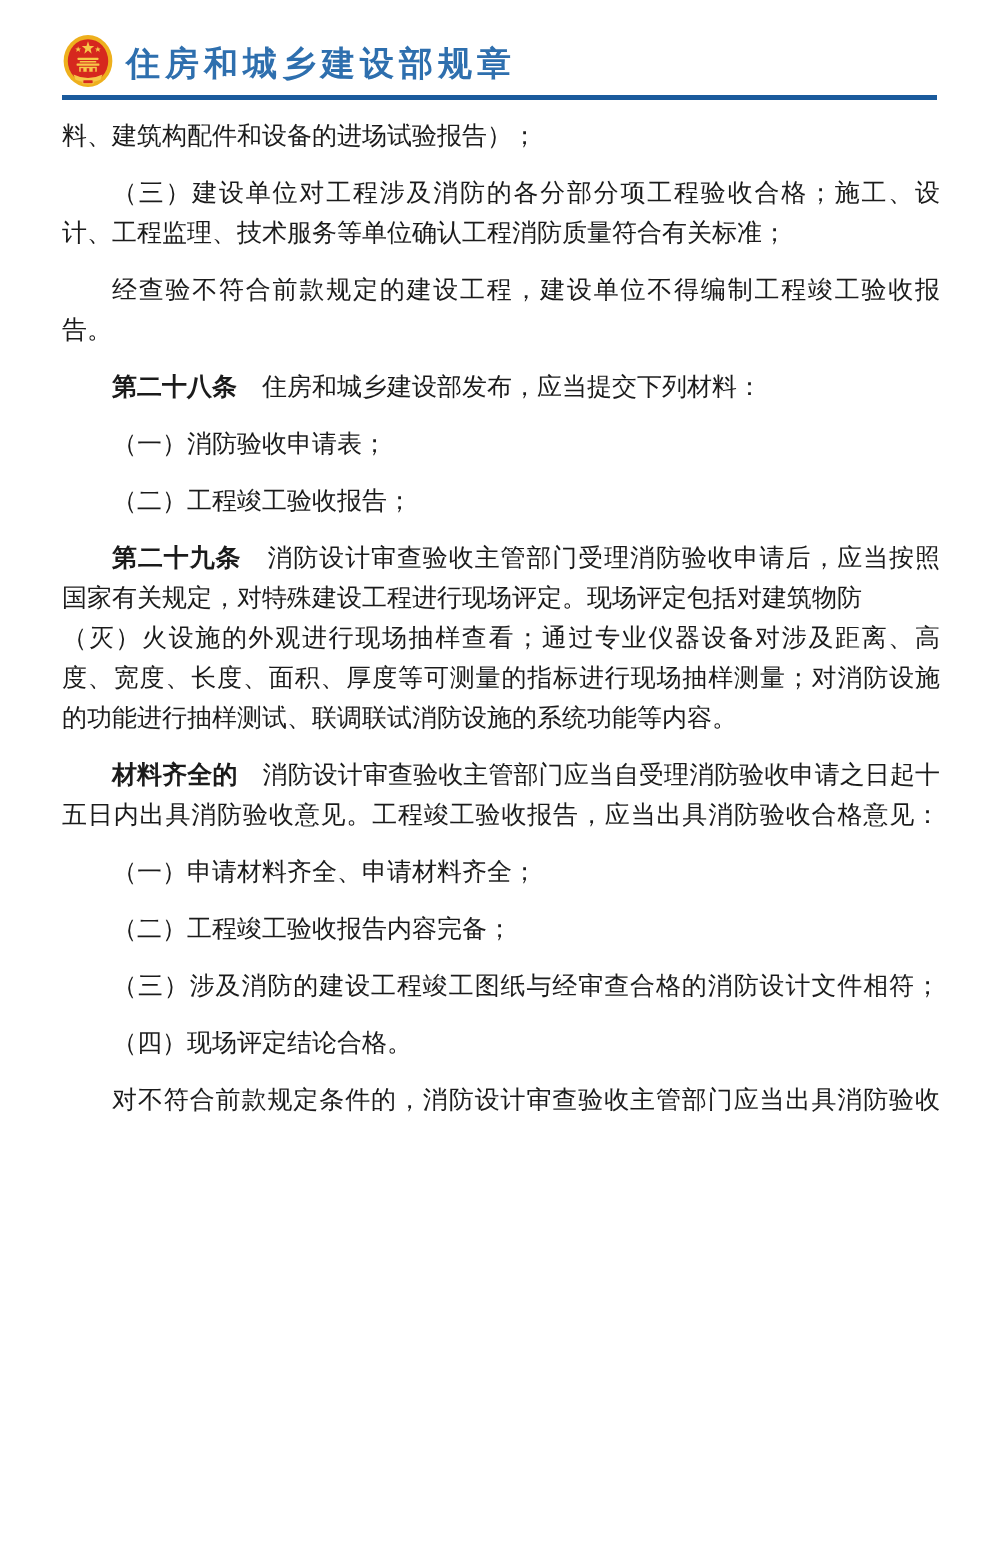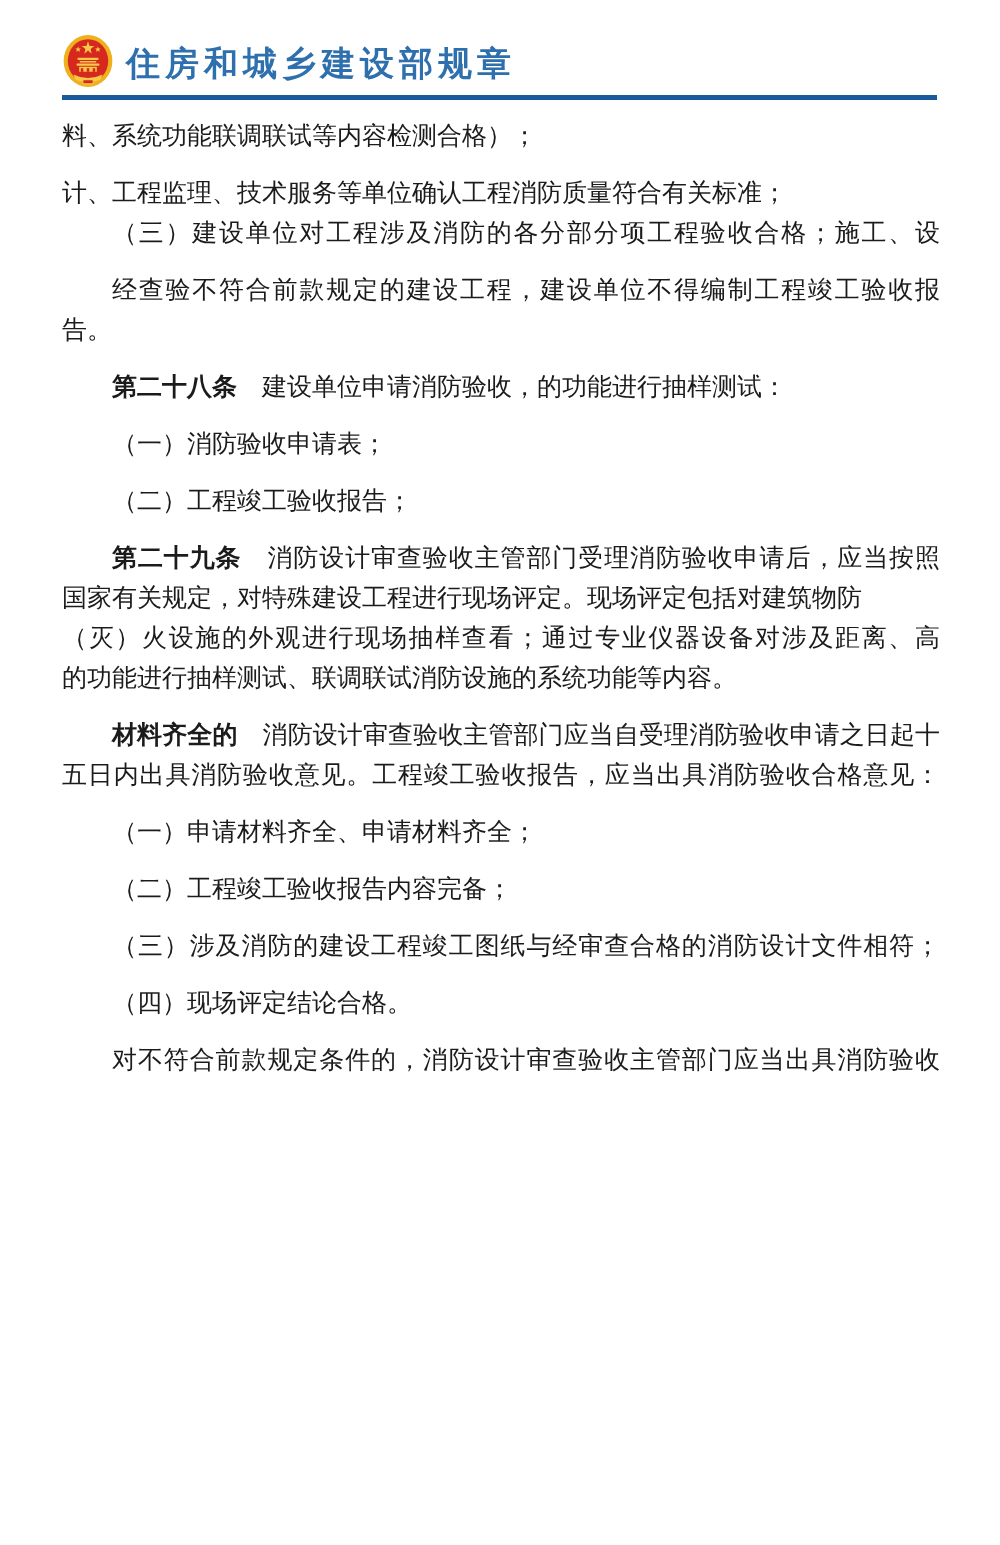--- a/index.html
+++ b/index.html
@@ -49,43 +49,44 @@
       <path d="M22 78 Q50 92 78 78 L74 88 Q50 99 26 88 Z" fill="#f7c948"></path>
       <rect x="40" y="88" width="20" height="8" rx="2" fill="#d6281e" stroke="#f7c948" stroke-width="2"></rect>
     </svg>
     <div class="doc-title">住房和城乡建设部规章</div>
   </div>
 
   <div class="header-rule"></div>
 
   <div class="doc-body">
       <div class="para">
-        <div class="line"><span class="run">料、系统功能联调联试等内容检测合格）；</span></div>
+        <div class="line"><span class="run">料、建筑构配件和设备的进场试验报告）；</span></div>
       </div>
       <div class="para">
+        <div class="line fill indent"><span class="run">（三）建设单位对工程涉及消防的各分部分项工程验收合格；施工、设</span></div>
         <div class="line"><span class="run">计、工程监理、技术服务等单位确认工程消防质量符合有关标准；</span></div>
-        <div class="line fill indent"><span class="run">（三）建设单位对工程涉及消防的各分部分项工程验收合格；施工、设</span></div>
       </div>
       <div class="para">
         <div class="line fill indent"><span class="run">经查验不符合前款规定的建设工程，建设单位不得编制工程竣工验收报</span></div>
         <div class="line"><span class="run">告。</span></div>
       </div>
       <div class="para">
-        <div class="line indent"><span class="run bold">第二十八条</span><span class="run">　建设单位申请消防验收，的功能进行抽样测试：</span></div>
+        <div class="line indent"><span class="run bold">第二十八条</span><span class="run">　住房和城乡建设部发布，应当提交下列材料：</span></div>
       </div>
       <div class="para">
         <div class="line indent"><span class="run">（一）消防验收申请表；</span></div>
       </div>
       <div class="para">
         <div class="line indent"><span class="run">（二）工程竣工验收报告；</span></div>
       </div>
       <div class="para">
         <div class="line fill indent"><span class="run bold">第二十九条</span><span class="run">　消防设计审查验收主管部门受理消防验收申请后，应当按照</span></div>
         <div class="line"><span class="run">国家有关规定，对特殊建设工程进行现场评定。现场评定包括对建筑物防</span></div>
         <div class="line fill"><span class="run">（灭）火设施的外观进行现场抽样查看；通过专业仪器设备对涉及距离、高</span></div>
+        <div class="line fill"><span class="run">度、宽度、长度、面积、厚度等可测量的指标进行现场抽样测量；对消防设施</span></div>
         <div class="line"><span class="run">的功能进行抽样测试、联调联试消防设施的系统功能等内容。</span></div>
       </div>
       <div class="para">
         <div class="line fill indent"><span class="run bold">材料齐全的</span><span class="run">　消防设计审查验收主管部门应当自受理消防验收申请之日起十</span></div>
         <div class="line fill"><span class="run">五日内出具消防验收意见。工程竣工验收报告，应当出具消防验收合格意见：</span></div>
       </div>
       <div class="para">
         <div class="line indent"><span class="run">（一）申请材料齐全、申请材料齐全；</span></div>
       </div>
       <div class="para">

